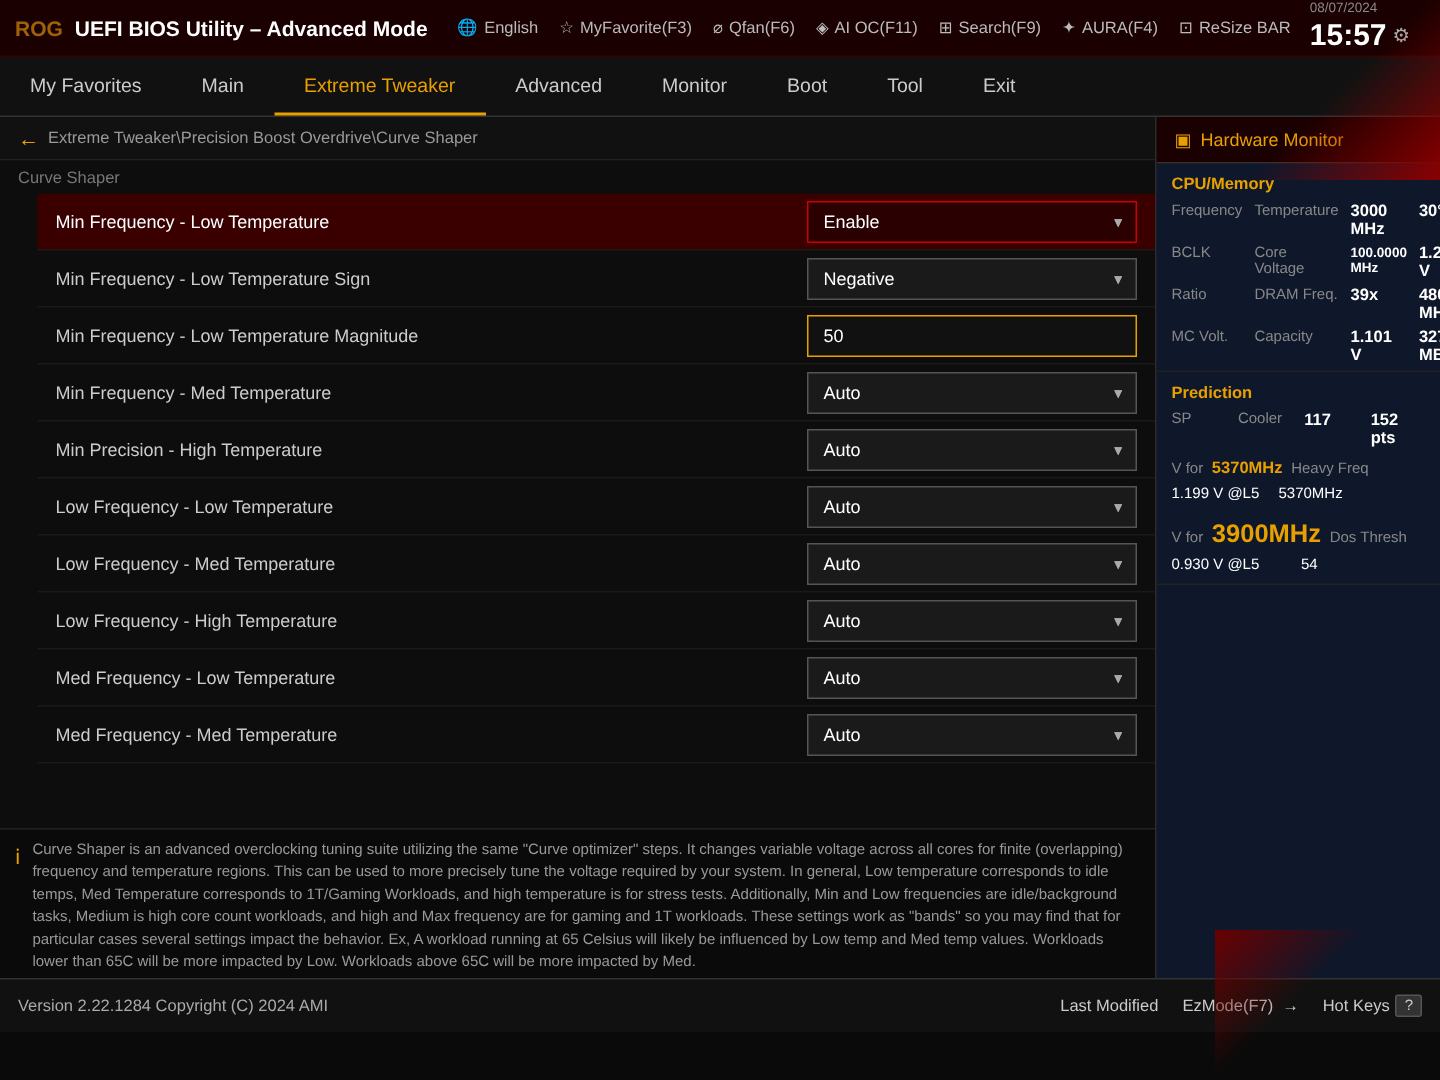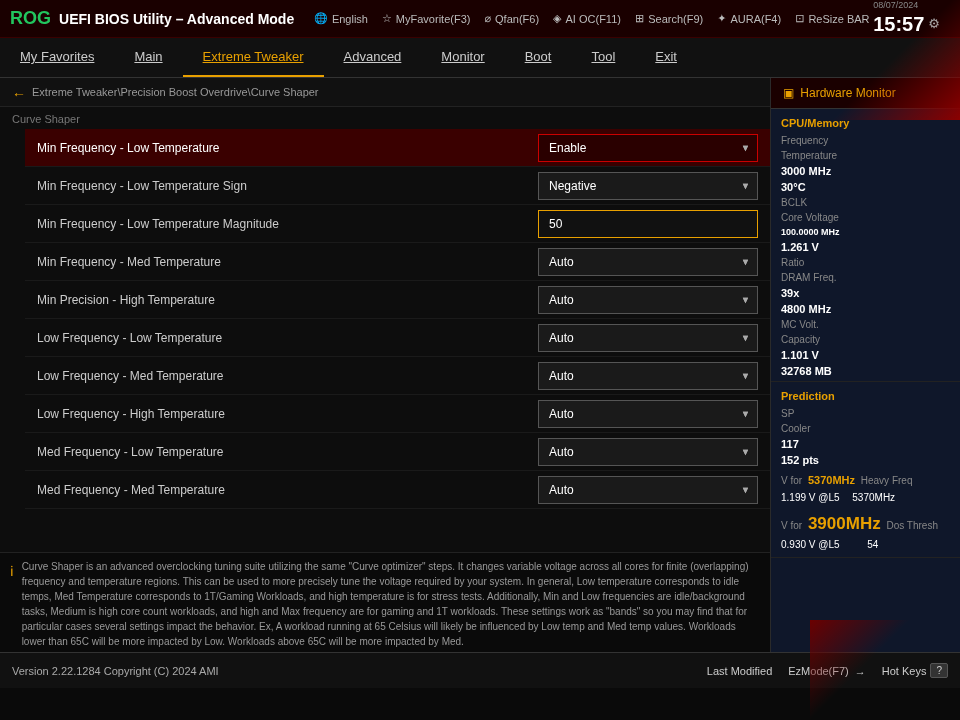--- a/index.html
+++ b/index.html
@@ -43,22 +43,22 @@
     }
     .header-logo {
       display: flex;
       align-items: center;
       gap: 8px;
       color: #fff;
       font-size: 14px;
       font-weight: bold;
     }
     .rog-icon {
-      color: #22c55e;
-      font-size: 18px;
+      color: #a16207;
+      font-size: 14px;
       font-weight: 900;
     }
     .header-nav {
       display: flex;
       align-items: center;
       gap: 14px;
       margin-left: 20px;
       font-size: 11px;
       color: #bbb;
     }
@@ -89,21 +89,20 @@
       border-bottom: 1px solid #333;
     }
     .nav-item {
       padding: 0 20px;
       display: flex;
       align-items: center;
       font-size: 13px;
       color: #ccc;
       cursor: pointer;
       border-bottom: 2px solid transparent;
-      text-decoration: underline;
     }
     .nav-item.active {
       color: #e8a000;
       border-bottom: 2px solid #e8a000;
     }
 
     
     .content-area {
       display: flex;
       height: calc(720px - 38px - 40px - 32px - 36px);
@@ -235,21 +234,21 @@
       border-bottom: 1px solid #222;
     }
     .hw-section-title {
       font-size: 11px;
       color: #e8a000;
       margin-bottom: 6px;
       font-weight: bold;
     }
     .hw-grid {
       display: grid;
-      grid-template-columns: 1fr;
+      grid-template-columns: 1fr 1fr 1fr 1fr;
       gap: 4px 8px;
       font-size: 10px;
     }
     .hw-label { color: #888; }
     .hw-value { color: #fff; font-weight: bold; font-size: 11px; }
     .hw-value.highlight { color: #e8a000; }
 
     
     .info-bar {
       background: #0a0a0a;

